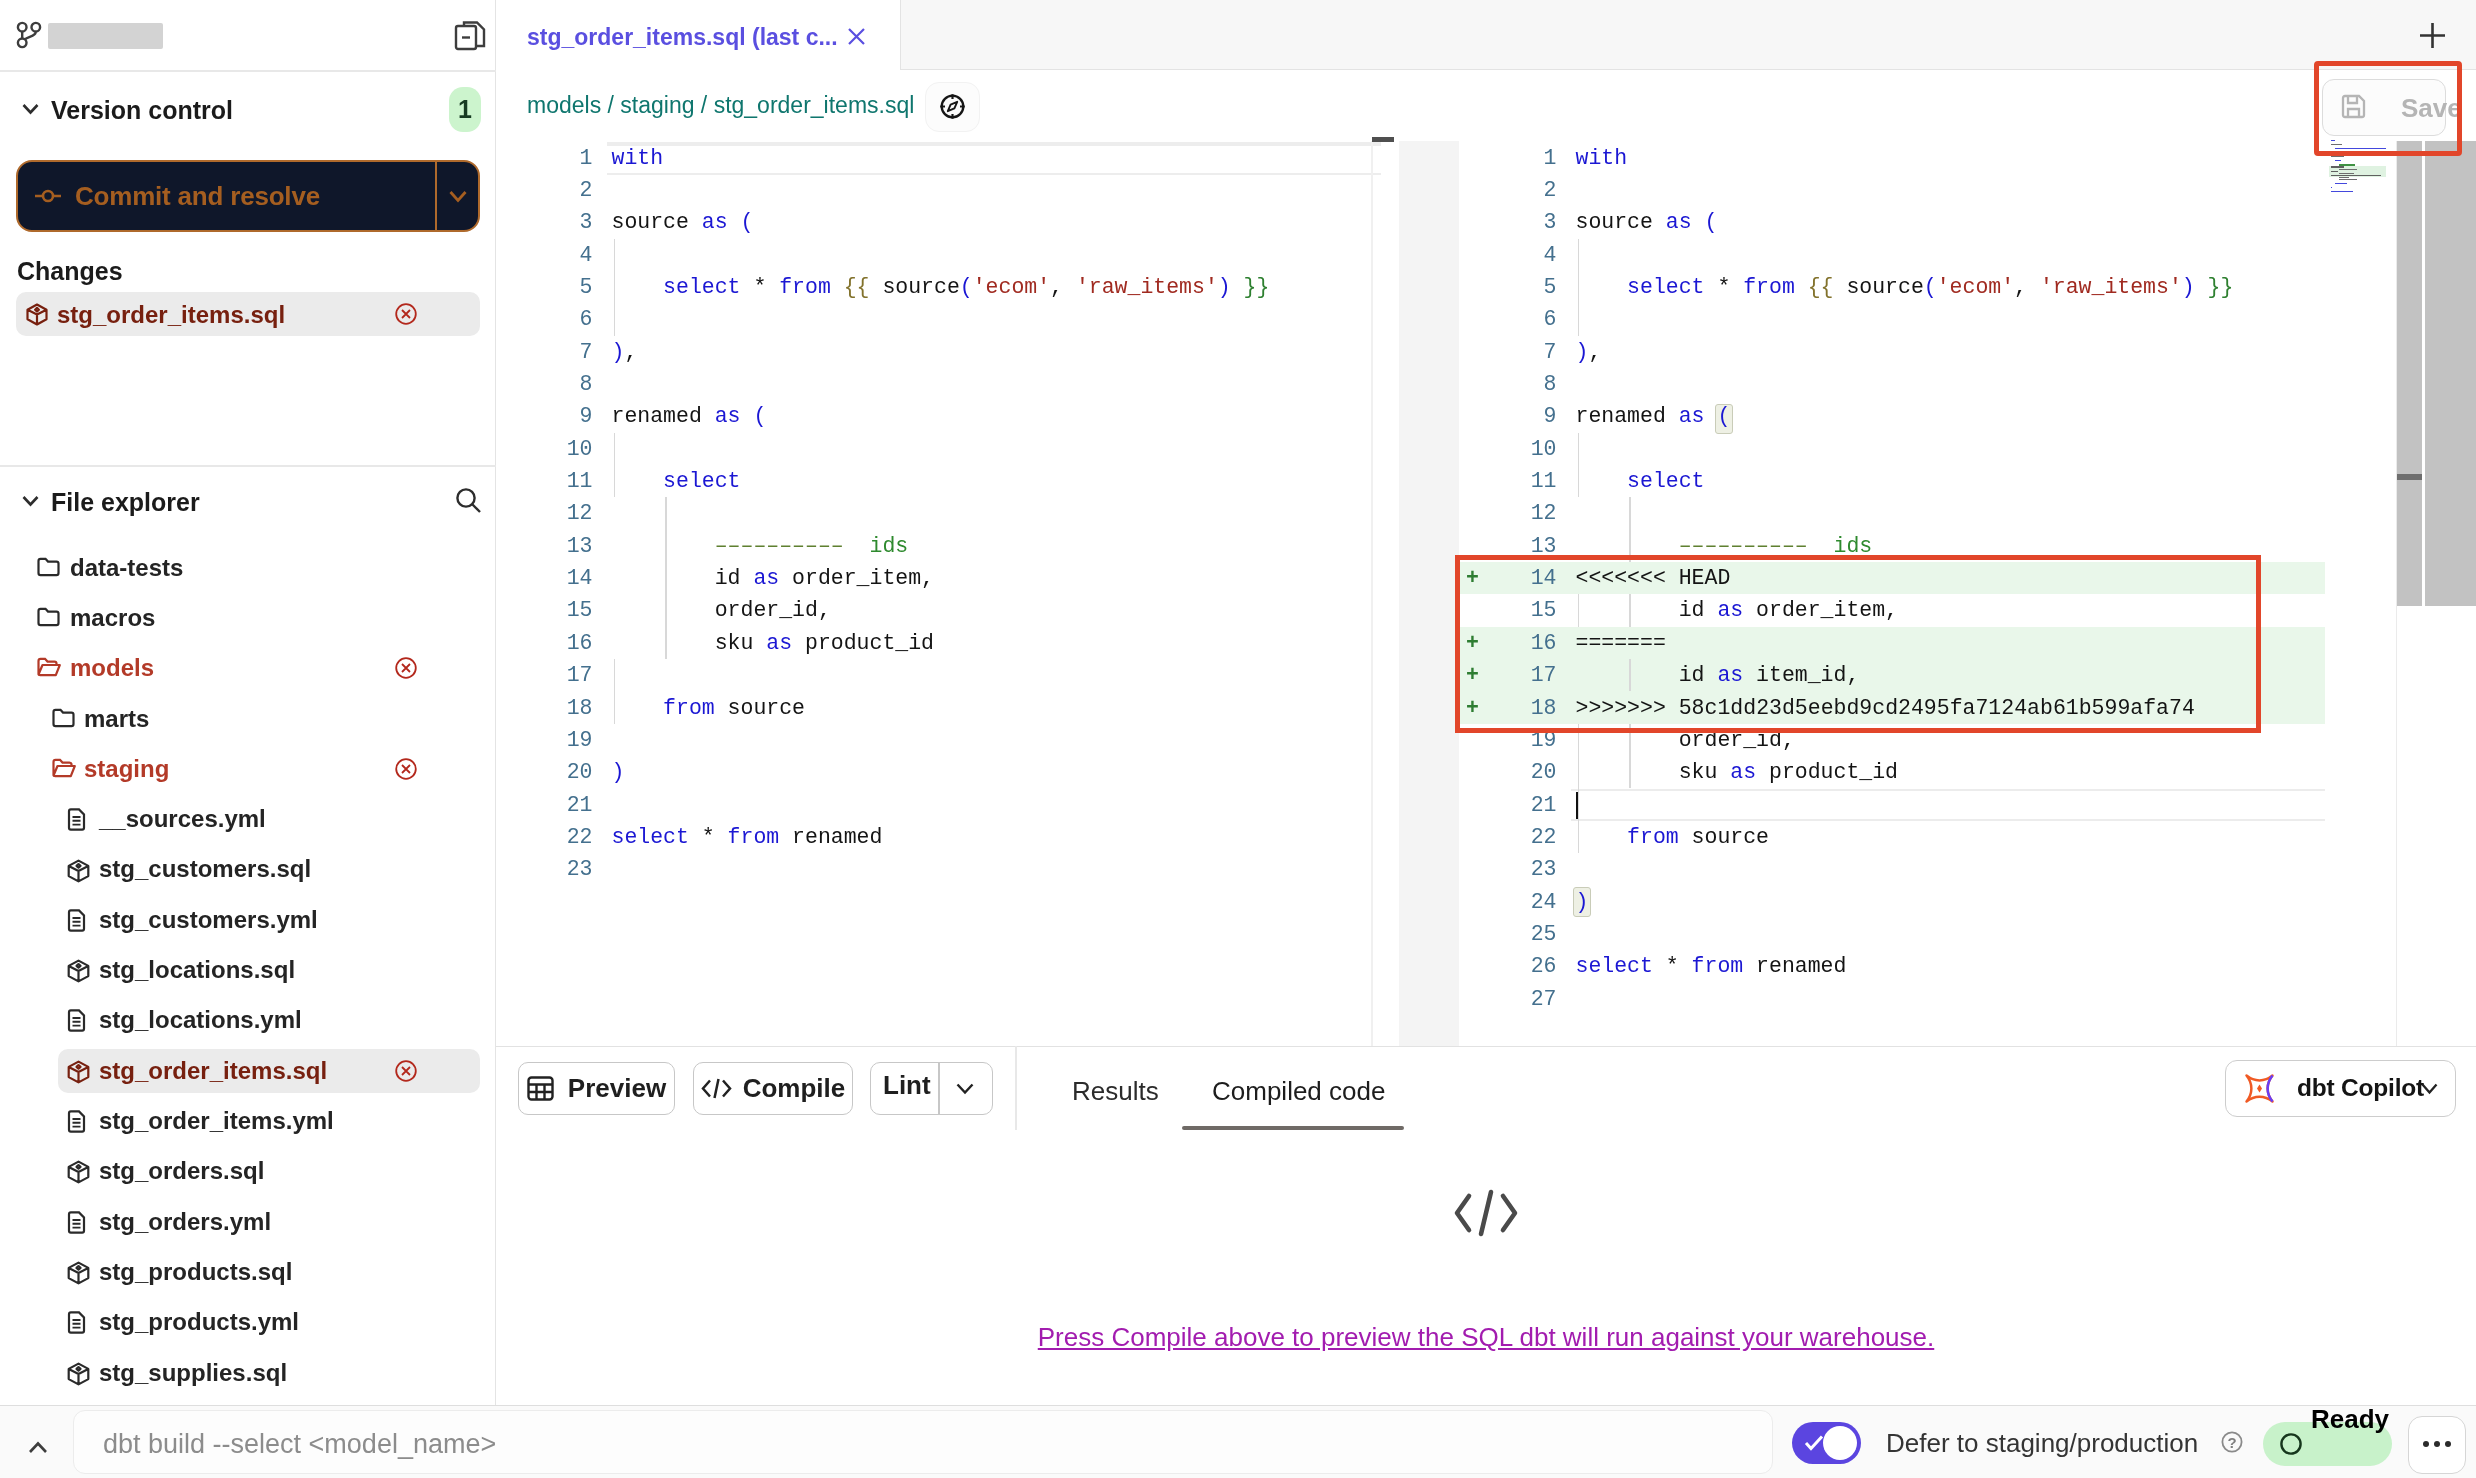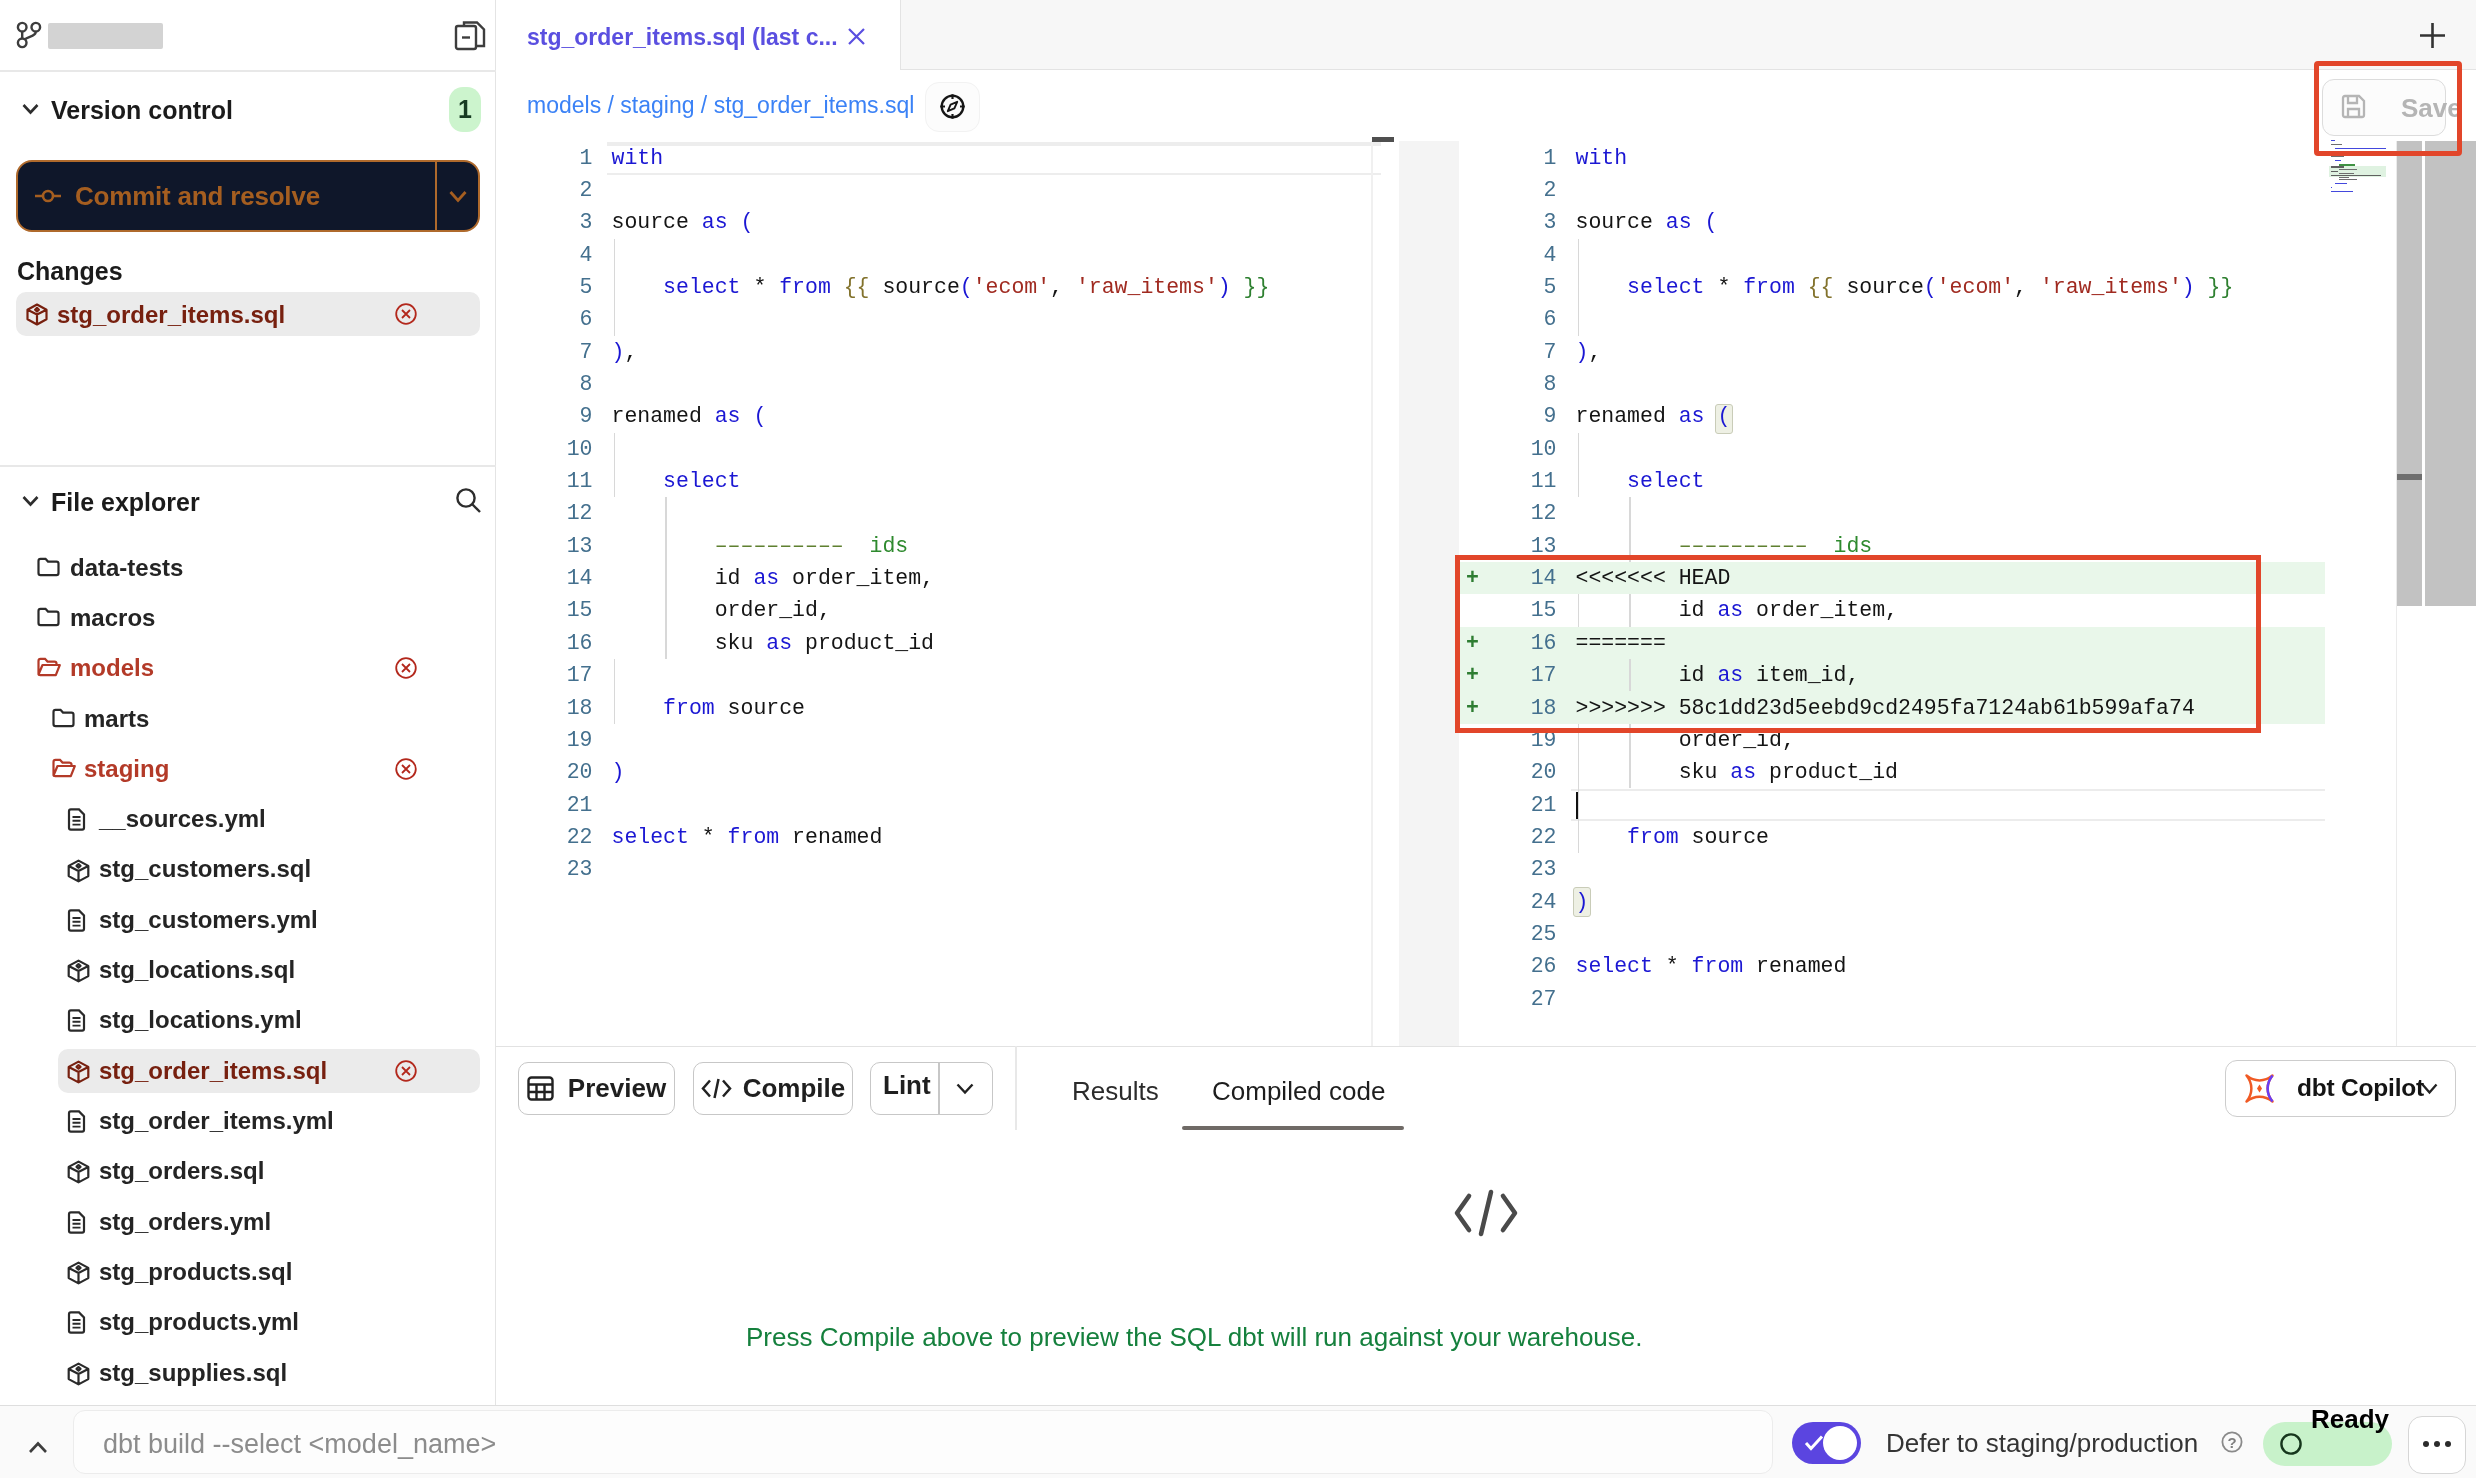--- a/index.html
+++ b/index.html
@@ -179,21 +179,21 @@
 
 <div class="abs" style="left:900px;top:0;width:1576px;height:70px;background:#f7f7f7;border-bottom:1.5px solid #e3e3e3;border-left:1.5px solid #e3e3e3;"></div>
 <div class="abs" style="left:527px;top:24px;font-size:23px;font-weight:600;color:#5a4fe0;">stg_order_items.sql (last c...</div>
 <svg class="abs" style="left:846px;top:26px;" width="21" height="21" viewBox="0 0 21 21">
       <path d="M3 3 L18 18 M18 3 L3 18" stroke="#5a4fe0" stroke-width="2.2"></path>
     </svg>
 <svg class="abs" style="left:2418px;top:21px;" width="29" height="29" viewBox="0 0 29 29">
       <path d="M14.5 2 V27 M2 14.5 H27" stroke="#333" stroke-width="2.6"></path>
     </svg>
 
-<div class="abs" style="left:527px;top:92px;font-size:23px;color:#3b82f6;">models / staging / stg_order_items.sql</div>
+<div class="abs" style="left:527px;top:92px;font-size:23px;color:#0f766e;">models / staging / stg_order_items.sql</div>
 <div class="abs" style="left:925px;top:82px;width:55px;height:50px;background:#fcfcfc;border:1.5px solid #f2f2f2;border-radius:14px;"></div>
 <svg class="abs" style="left:938px;top:92px;" width="29" height="29" viewBox="0 0 29 29">
   <circle cx="14.5" cy="14.5" r="10.8" fill="none" stroke="#161616" stroke-width="2.3"></circle>
   <path d="M14.5 2.2 V7 M14.5 22 V26.8 M2.2 14.5 H7 M22 14.5 H26.8" stroke="#161616" stroke-width="2.2"></path>
   <path d="M19.2 9.8 L16.4 16.4 L9.8 19.2 L12.6 12.6 Z" fill="none" stroke="#161616" stroke-width="1.9" stroke-linejoin="round"></path>
 </svg>
 
 <div class="abs" style="left:2322px;top:79px;width:124px;height:57px;background:#fcfcfc;border:1.5px solid #dcdcdc;border-radius:12px;"></div>
 <svg class="abs" style="left:2340px;top:93px;" width="27" height="27" viewBox="0 0 27 27">
   <path d="M3 5 Q3 3 5 3 H19 L24 8 V22 Q24 24 22 24 H5 Q3 24 3 22 Z" fill="none" stroke="#b5b5b5" stroke-width="2.3"></path>
@@ -423,21 +423,21 @@
   <path d="M17.5 13.5 L20 17.5 L17.5 21.5 L15 17.5 Z" fill="#f05a24"></path>
 </svg>
 <div class="abs" style="left:2285px;top:1074px;font-size:24.5px;font-weight:600;color:#141414;letter-spacing:-0.2px;margin-left:12px;">dbt Copilot</div>
 <svg class="abs" style="left:2421px;top:1083px;" width="17" height="12" viewBox="0 0 17 12">
       <path d="M1.5 1.5 L8.5 9.5 L15.5 1.5" fill="none" stroke="#222" stroke-width="2.3"></path>
     </svg>
 
 <svg class="abs" style="left:1453px;top:1188px;" width="66" height="50" viewBox="0 0 66 50">
   <path d="M16 8 L4 25 L16 42 M50 8 L62 25 L50 42 M38 4 L28 46" fill="none" stroke="#4a4a4a" stroke-width="4.6" stroke-linecap="round" stroke-linejoin="round"></path>
 </svg>
-<div class="abs" style="left:746px;top:1322px;width:1480px;text-align:left;font-size:26px;color:#15803d;">Press Compile above to preview the SQL dbt will run against your warehouse.</div>
+<div class="abs" style="left:746px;top:1322px;width:1480px;text-align:center;font-size:26px;color:#a21caf;text-decoration:underline;">Press Compile above to preview the SQL dbt will run against your warehouse.</div>
 
 <div class="abs" style="left:0;top:1405px;width:2476px;height:73px;background:#fafafa;border-top:1.5px solid #dedede;"></div>
 <svg class="abs" style="left:28px;top:1441px;" width="20" height="13" viewBox="0 0 20 13">
       <path d="M2 11 L10 2.5 L18 11" fill="none" stroke="#3d3d3d" stroke-width="2.6"></path>
     </svg>
 <div class="abs" style="left:73px;top:1410px;width:1700px;height:64px;background:#fdfdfd;border:1.5px solid #ececec;border-radius:12px;"></div>
 <div class="abs" style="left:103px;top:1429px;font-size:27px;color:#8c8c8c;">dbt build --select &lt;model_name&gt;</div>
 
 <div class="abs" style="left:1792px;top:1422px;width:69px;height:42px;background:#5b45e0;border-radius:21px;"></div>
 <svg class="abs" style="left:1804px;top:1434px;" width="20" height="17" viewBox="0 0 20 17">

